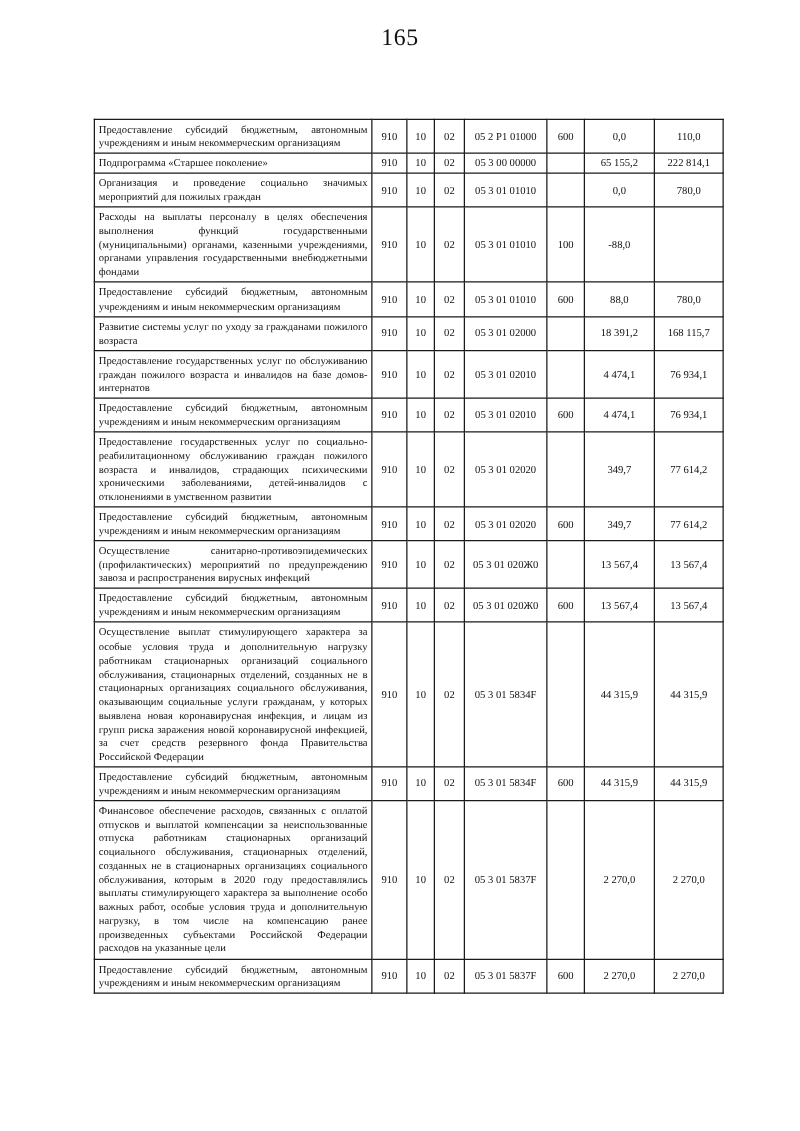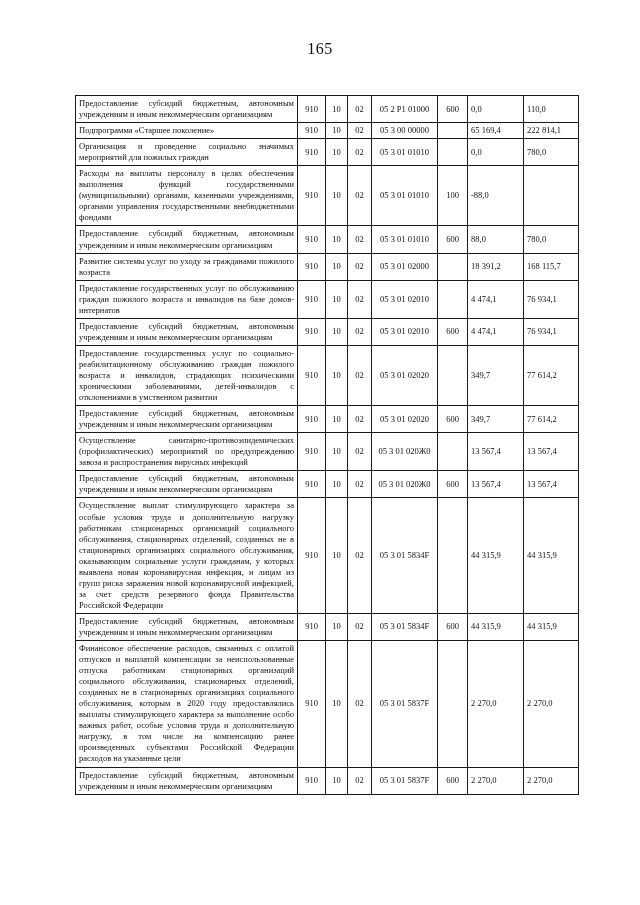--- a/index.html
+++ b/index.html
@@ -11,25 +11,25 @@
     position: relative;
     width: 640px;
     height: 905px;
     background: #ffffff;
     font-family: "Liberation Serif", serif;
     color: #111111;
     overflow: hidden;
   }
   .page-number {
     position: absolute;
-    top: 40px;
+    top: 20px;
     left: 0;
     width: 100%;
     text-align: center;
-    font-size: 16px;
+    font-size: 19px;
     letter-spacing: 0.5px;
   }
   table.budget-table {
     position: absolute;
     top: 95px;
     left: 75px;
     width: 503px;
     border-collapse: collapse;
     table-layout: fixed;
   }
@@ -48,21 +48,21 @@
     text-align: center;
     padding: 2px 1px;
   }
   td.cell-code {
     text-align: center;
     padding: 2px 1px;
     white-space: nowrap;
     margin-left: 32px;
   }
   td.cell-sum {
-    text-align: left;
+    text-align: center;
     padding-right: 4px;
     white-space: nowrap;
   }
 </style>
 </head>
 <body>
 
 <div class="page">
   <div class="page-number">165</div>
   <table class="budget-table">
@@ -87,21 +87,21 @@
           <td class="cell-sum">0,0</td>
           <td class="cell-sum">110,0</td>
         </tr>
         <tr>
           <td class="cell-name">Подпрограмма «Старшее поколение»</td>
           <td class="cell-center">910</td>
           <td class="cell-center">10</td>
           <td class="cell-center">02</td>
           <td class="cell-code">05 3 00 00000</td>
           <td class="cell-center"></td>
-          <td class="cell-sum">65 169,4</td>
+          <td class="cell-sum">65 155,2</td>
           <td class="cell-sum">222 814,1</td>
         </tr>
         <tr>
           <td class="cell-name">Организация и проведение социально значимых мероприятий для пожилых граждан</td>
           <td class="cell-center">910</td>
           <td class="cell-center">10</td>
           <td class="cell-center">02</td>
           <td class="cell-code">05 3 01 01010</td>
           <td class="cell-center"></td>
           <td class="cell-sum">0,0</td>

